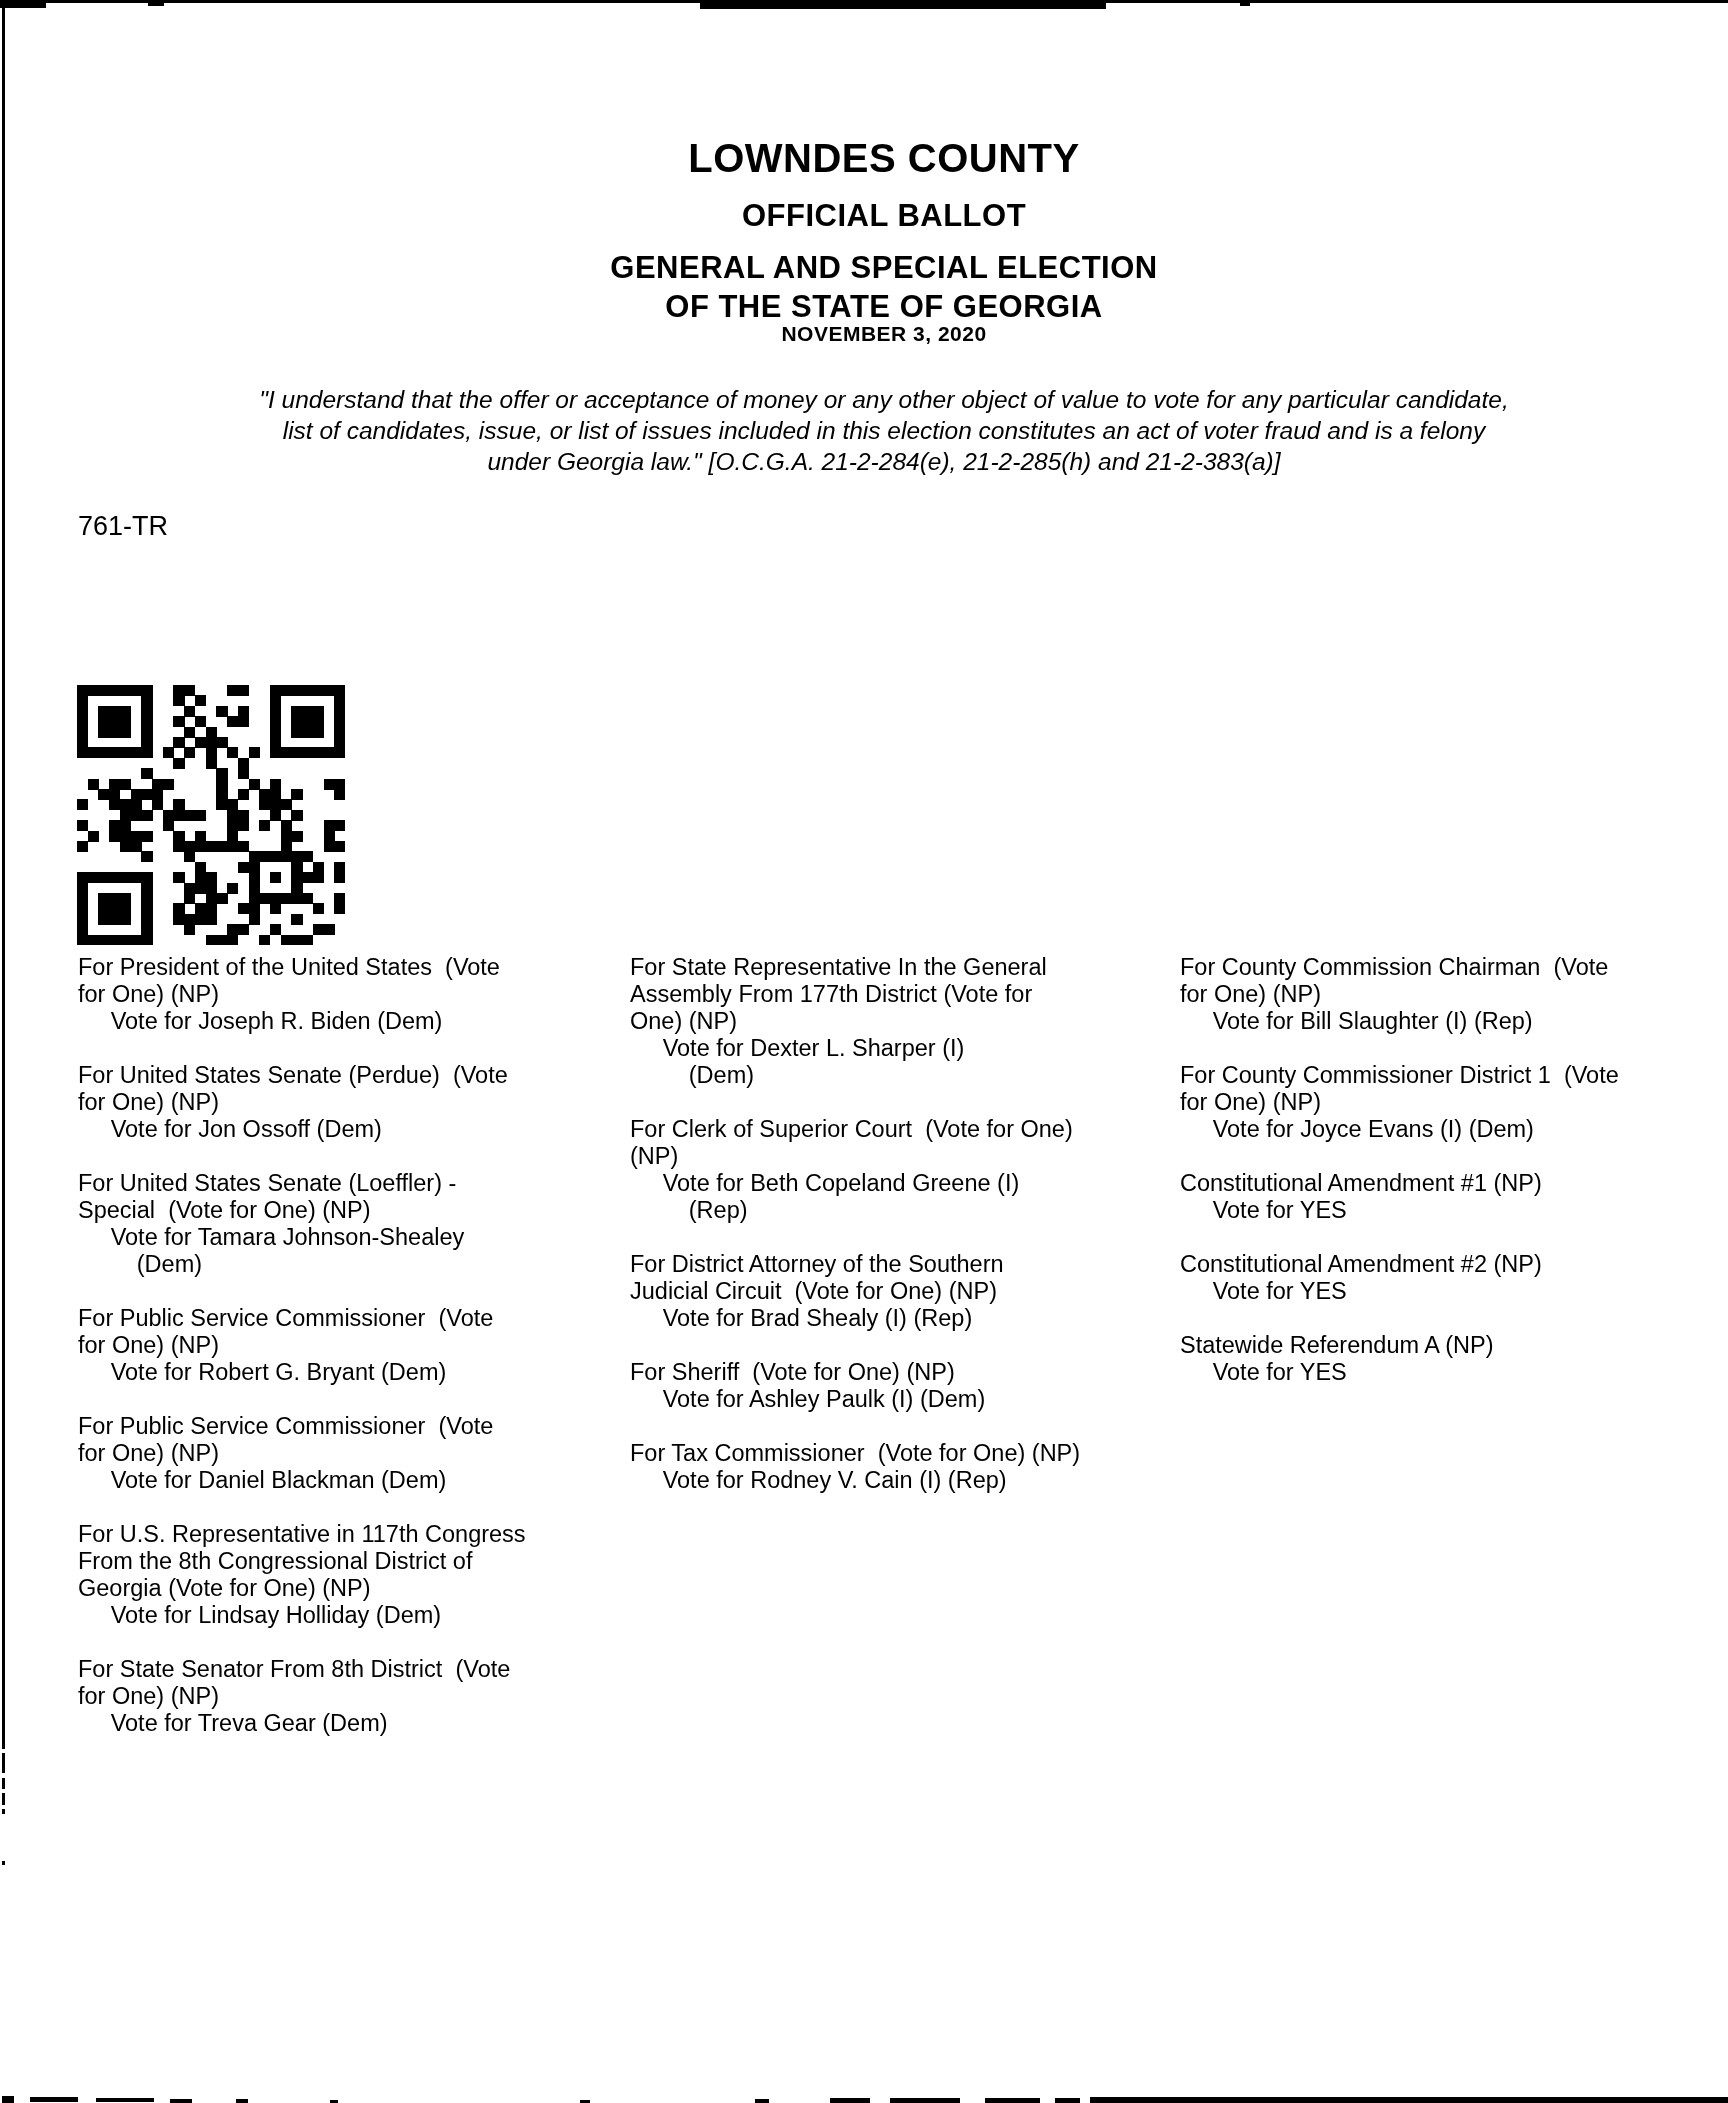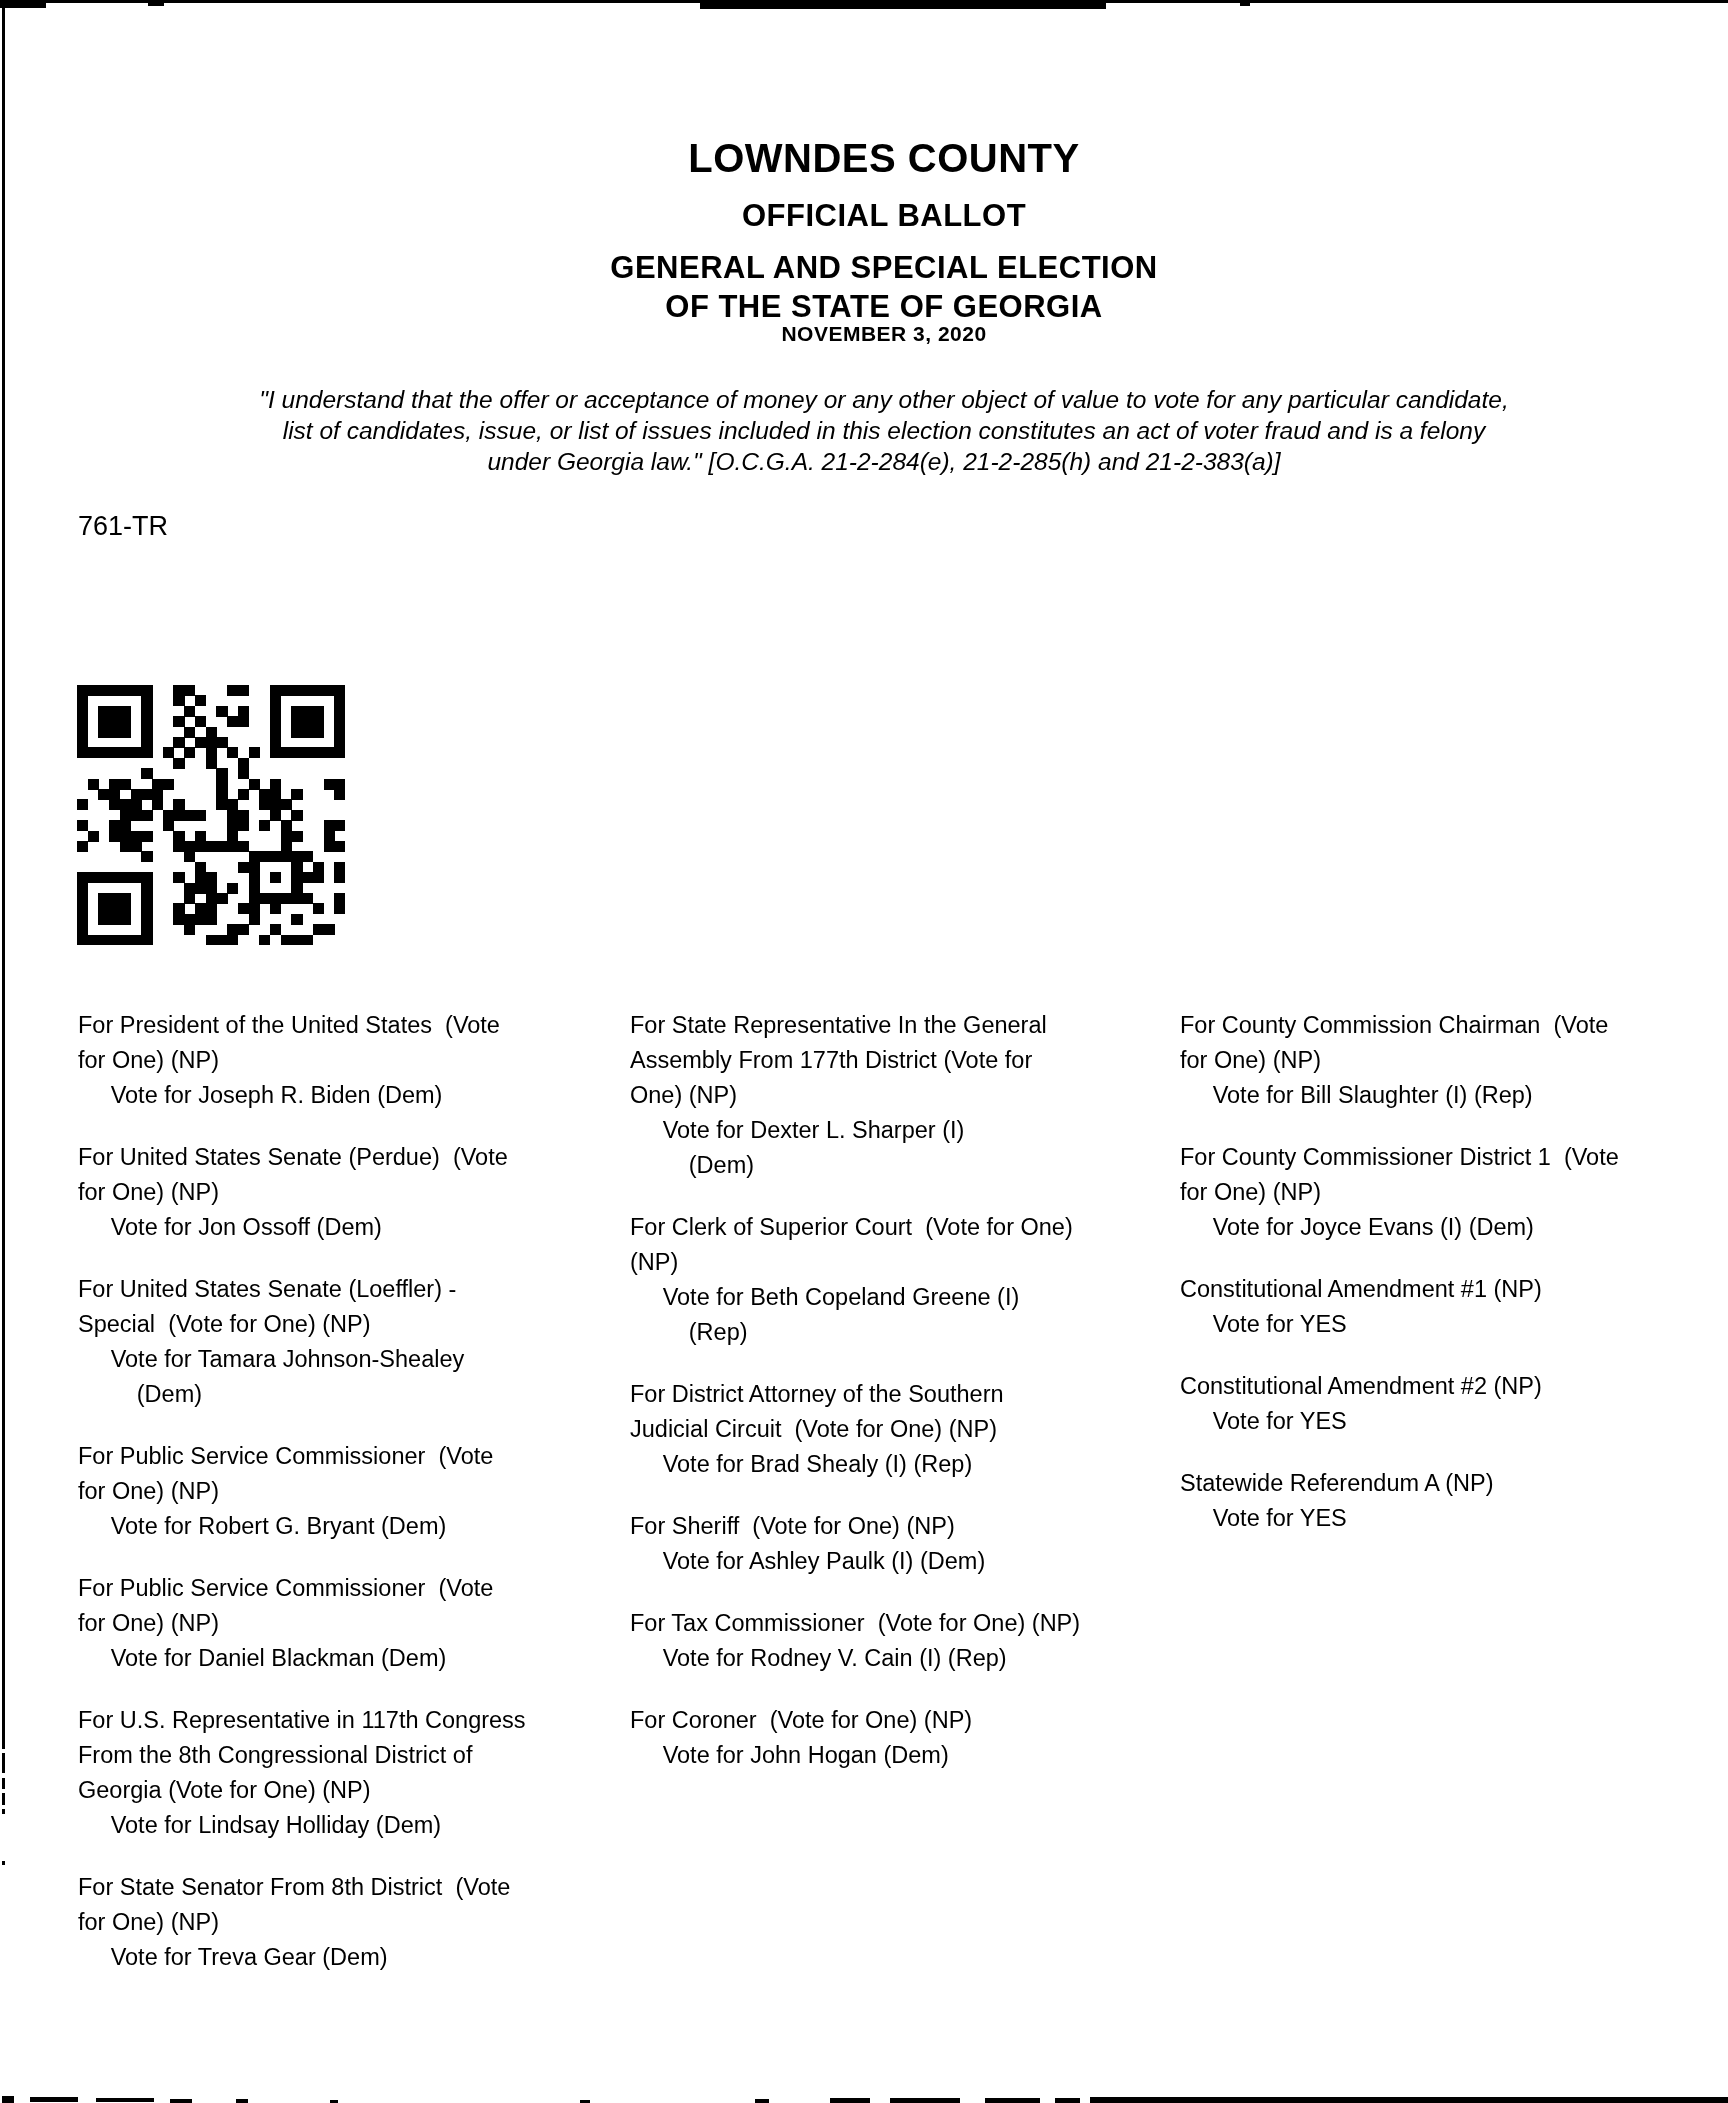--- a/index.html
+++ b/index.html
@@ -13,21 +13,21 @@
   .h-el1{top:250px;font-size:31px;}
   .h-el2{top:289px;font-size:31px;}
   .h-date{top:322px;font-size:21px;}
   .disclaimer{
     position:absolute;left:60px;width:1648px;top:384px;text-align:center;
     font-style:italic;font-size:24.5px;line-height:31px;white-space:pre-line;
   }
   .ballot-code{position:absolute;left:78px;top:511px;font-size:27px;}
   .qr{position:absolute;left:77px;top:685px;width:268px;height:260px;}
   .qr svg{width:100%;height:100%;}
-  .col{position:absolute;top:1008px;width:560px;font-size:23.5px;line-height:35px;}
+  .col{position:absolute;top:954px;width:560px;font-size:23.5px;line-height:27px;}
   .col-0{left:78px;}
   .col-1{left:630px;}
   .col-2{left:1180px;width:548px;}
   .contest{white-space:pre-wrap;margin:0 0 27px 0;}
   .pageno{position:absolute;left:40px;width:1688px;top:1786px;text-align:center;font-size:24px;}
   .mark{position:absolute;background:#000;}
 </style>
 </head>
 <body>
 
@@ -385,22 +385,20 @@
 (NP)
      Vote for Beth Copeland Greene (I)
          (Rep)</div>
     <div class="contest">For District Attorney of the Southern
 Judicial Circuit  (Vote for One) (NP)
      Vote for Brad Shealy (I) (Rep)</div>
     <div class="contest">For Sheriff  (Vote for One) (NP)
      Vote for Ashley Paulk (I) (Dem)</div>
     <div class="contest">For Tax Commissioner  (Vote for One) (NP)
      Vote for Rodney V. Cain (I) (Rep)</div>
-    <div class="contest">For Coroner  (Vote for One) (NP)
-     Vote for John Hogan (Dem)</div>
   </div>
 
   <div class="col col-2">
     <div class="contest">For County Commission Chairman  (Vote
 for One) (NP)
      Vote for Bill Slaughter (I) (Rep)</div>
     <div class="contest">For County Commissioner District 1  (Vote
 for One) (NP)
      Vote for Joyce Evans (I) (Dem)</div>
     <div class="contest">Constitutional Amendment #1 (NP)

